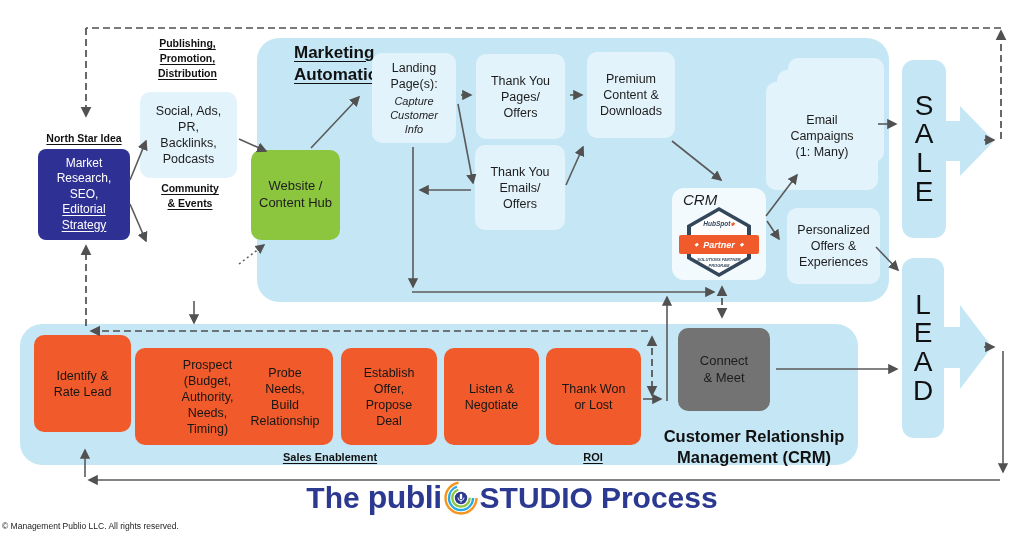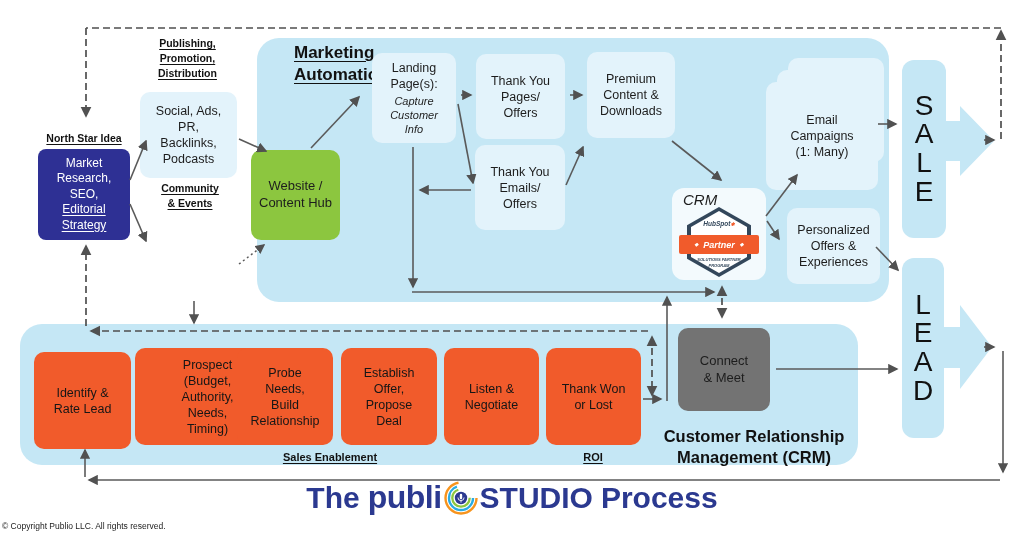--- a/index.html
+++ b/index.html
@@ -138,21 +138,21 @@
 
   <div class="node vertical-letters" style="left:902px;top:60px;width:44px;height:178px;background:#c5e7f5;z-index:2;">S
 A
 L
 E</div>
   <div class="node vertical-letters" style="left:902px;top:258px;width:42px;height:180px;background:#c5e7f5;z-index:2;">L
 E
 A
 D</div>
 
-  <div class="node orange" style="left:34px;top:352px;width:97px;height:97px;z-index:2;">Identify &amp;
+  <div class="node orange" style="left:34px;top:335px;width:97px;height:97px;z-index:2;">Identify &amp;
 Rate Lead</div>
   <div class="node orange" style="left:135px;top:348px;width:97px;height:97px;z-index:2;padding-left:24px;">Prospect
 (Budget,
 Authority,
 Needs,
 Timing)</div>
   <div class="node orange" style="left:237px;top:348px;width:96px;height:97px;z-index:2;">Probe
 Needs,
 Build
 Relationship</div>
@@ -224,15 +224,15 @@
       <circle cx="18" cy="18" r="8.7" fill="none" stroke="#8cc63f" stroke-width="2.3" stroke-dasharray="38 16"></circle>
       <circle cx="18" cy="18" r="6.2" fill="#2b3990"></circle>
       <rect x="16.8" y="13.7" width="2.4" height="5.6" rx="1.2" fill="#fff"></rect>
       <path d="M14.9 17.5 a3.1 3.1 0 0 0 6.2 0" fill="none" stroke="#fff" stroke-width="0.9"></path>
       <line x1="18" y1="20.7" x2="18" y2="22.6" stroke="#fff" stroke-width="0.9"></line>
     </svg>
     <span class="t3">STUDIO</span>
     <span class="t4">Process</span>
   </div>
 
-  <div class="copyright">© Copyright Publio LLC. All rights reserved.</div>
+  <div class="copyright">© Management Publio LLC. All rights reserved.</div>
 
 </div>
 
 </body></html>

